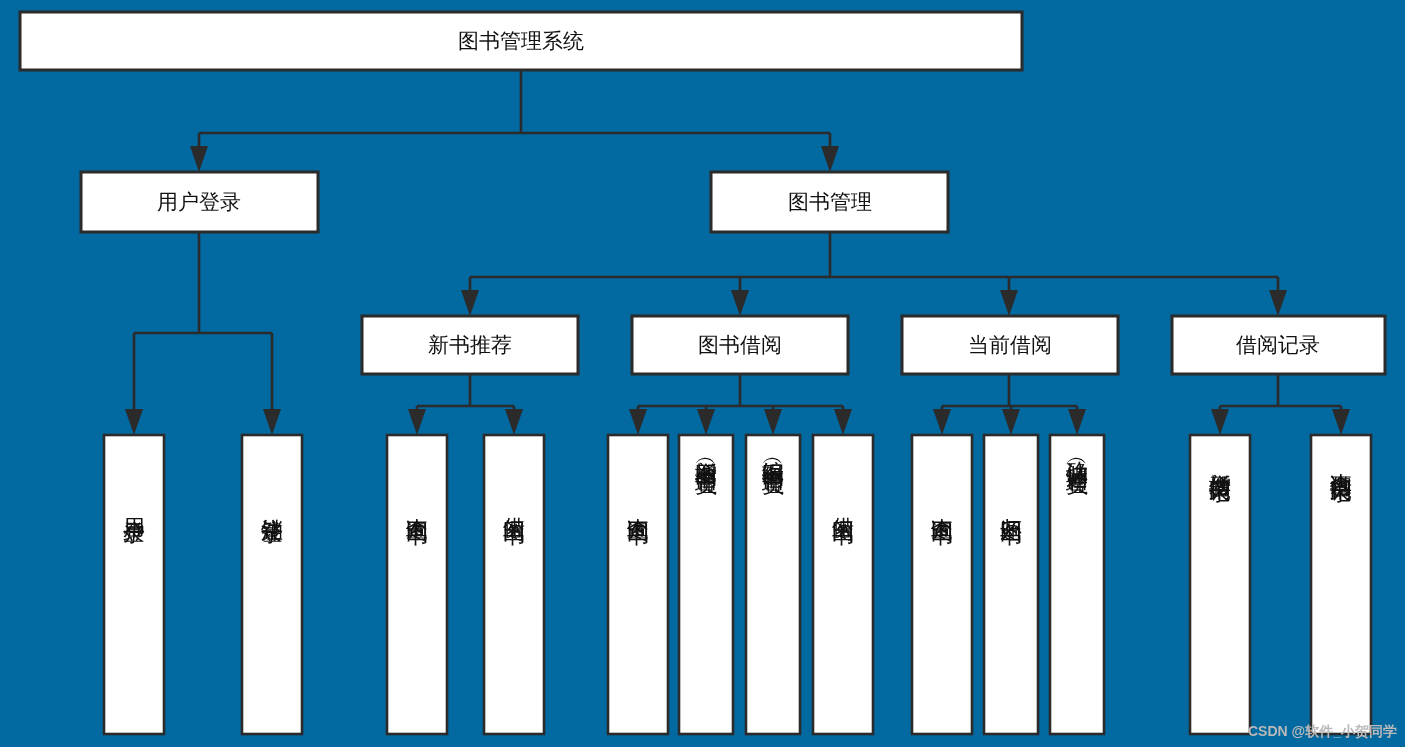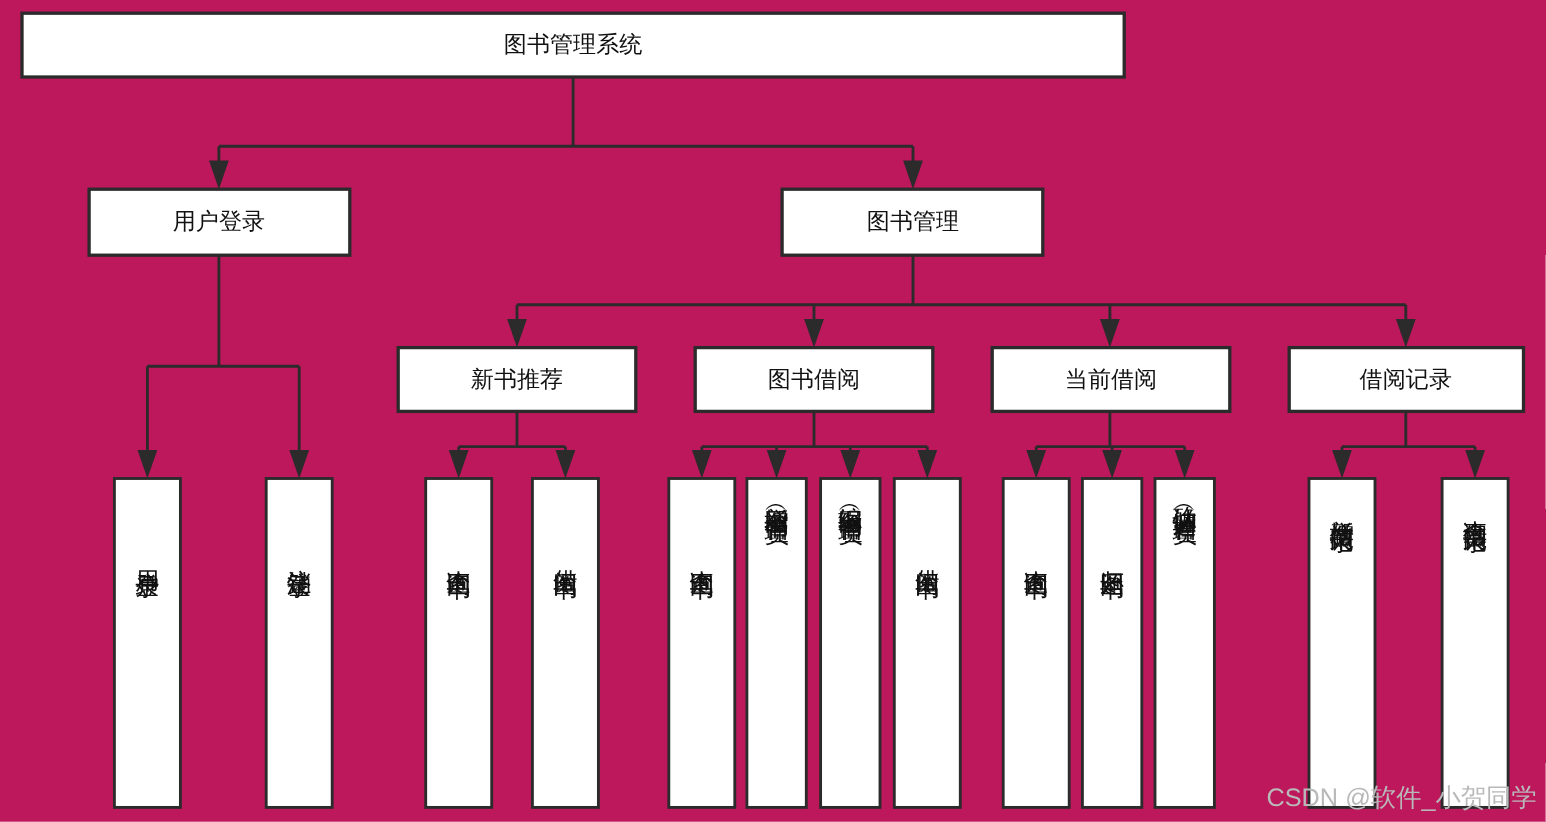--- a/index.html
+++ b/index.html
@@ -10,21 +10,21 @@
   body {
     width: 1405px;
     height: 747px;
     font-family: "Liberation Sans", "DejaVu Sans", sans-serif;
     overflow: hidden;
   }
   #diagram-root {
     position: relative;
     width: 1405px;
     height: 747px;
-    background: #be185d;
+    background: #0369a1;
   }
   svg.flow {
     display: block;
     width: 1405px;
     height: 747px;
   }
   .node-box {
     fill: #ffffff;
     stroke: #2b2b2b;
     stroke-width: 3;
@@ -66,24 +66,25 @@
     color: #111111;
     letter-spacing: 2px;
     white-space: nowrap;
     text-align: center;
   }
   .watermark {
     position: absolute;
     right: 8px;
     bottom: 6px;
     font-family: "Liberation Sans", "DejaVu Sans", sans-serif;
-    font-size: 23px;
+    font-size: 14px;
     color: #b9b9b9;
     white-space: nowrap;
     pointer-events: none;
+    font-weight: bold;
   }
 </style>
 </head>
 <body>
 
 <div id="diagram-root">
 
   <svg class="flow" viewBox="0 0 1405 747">
 
     <g>

